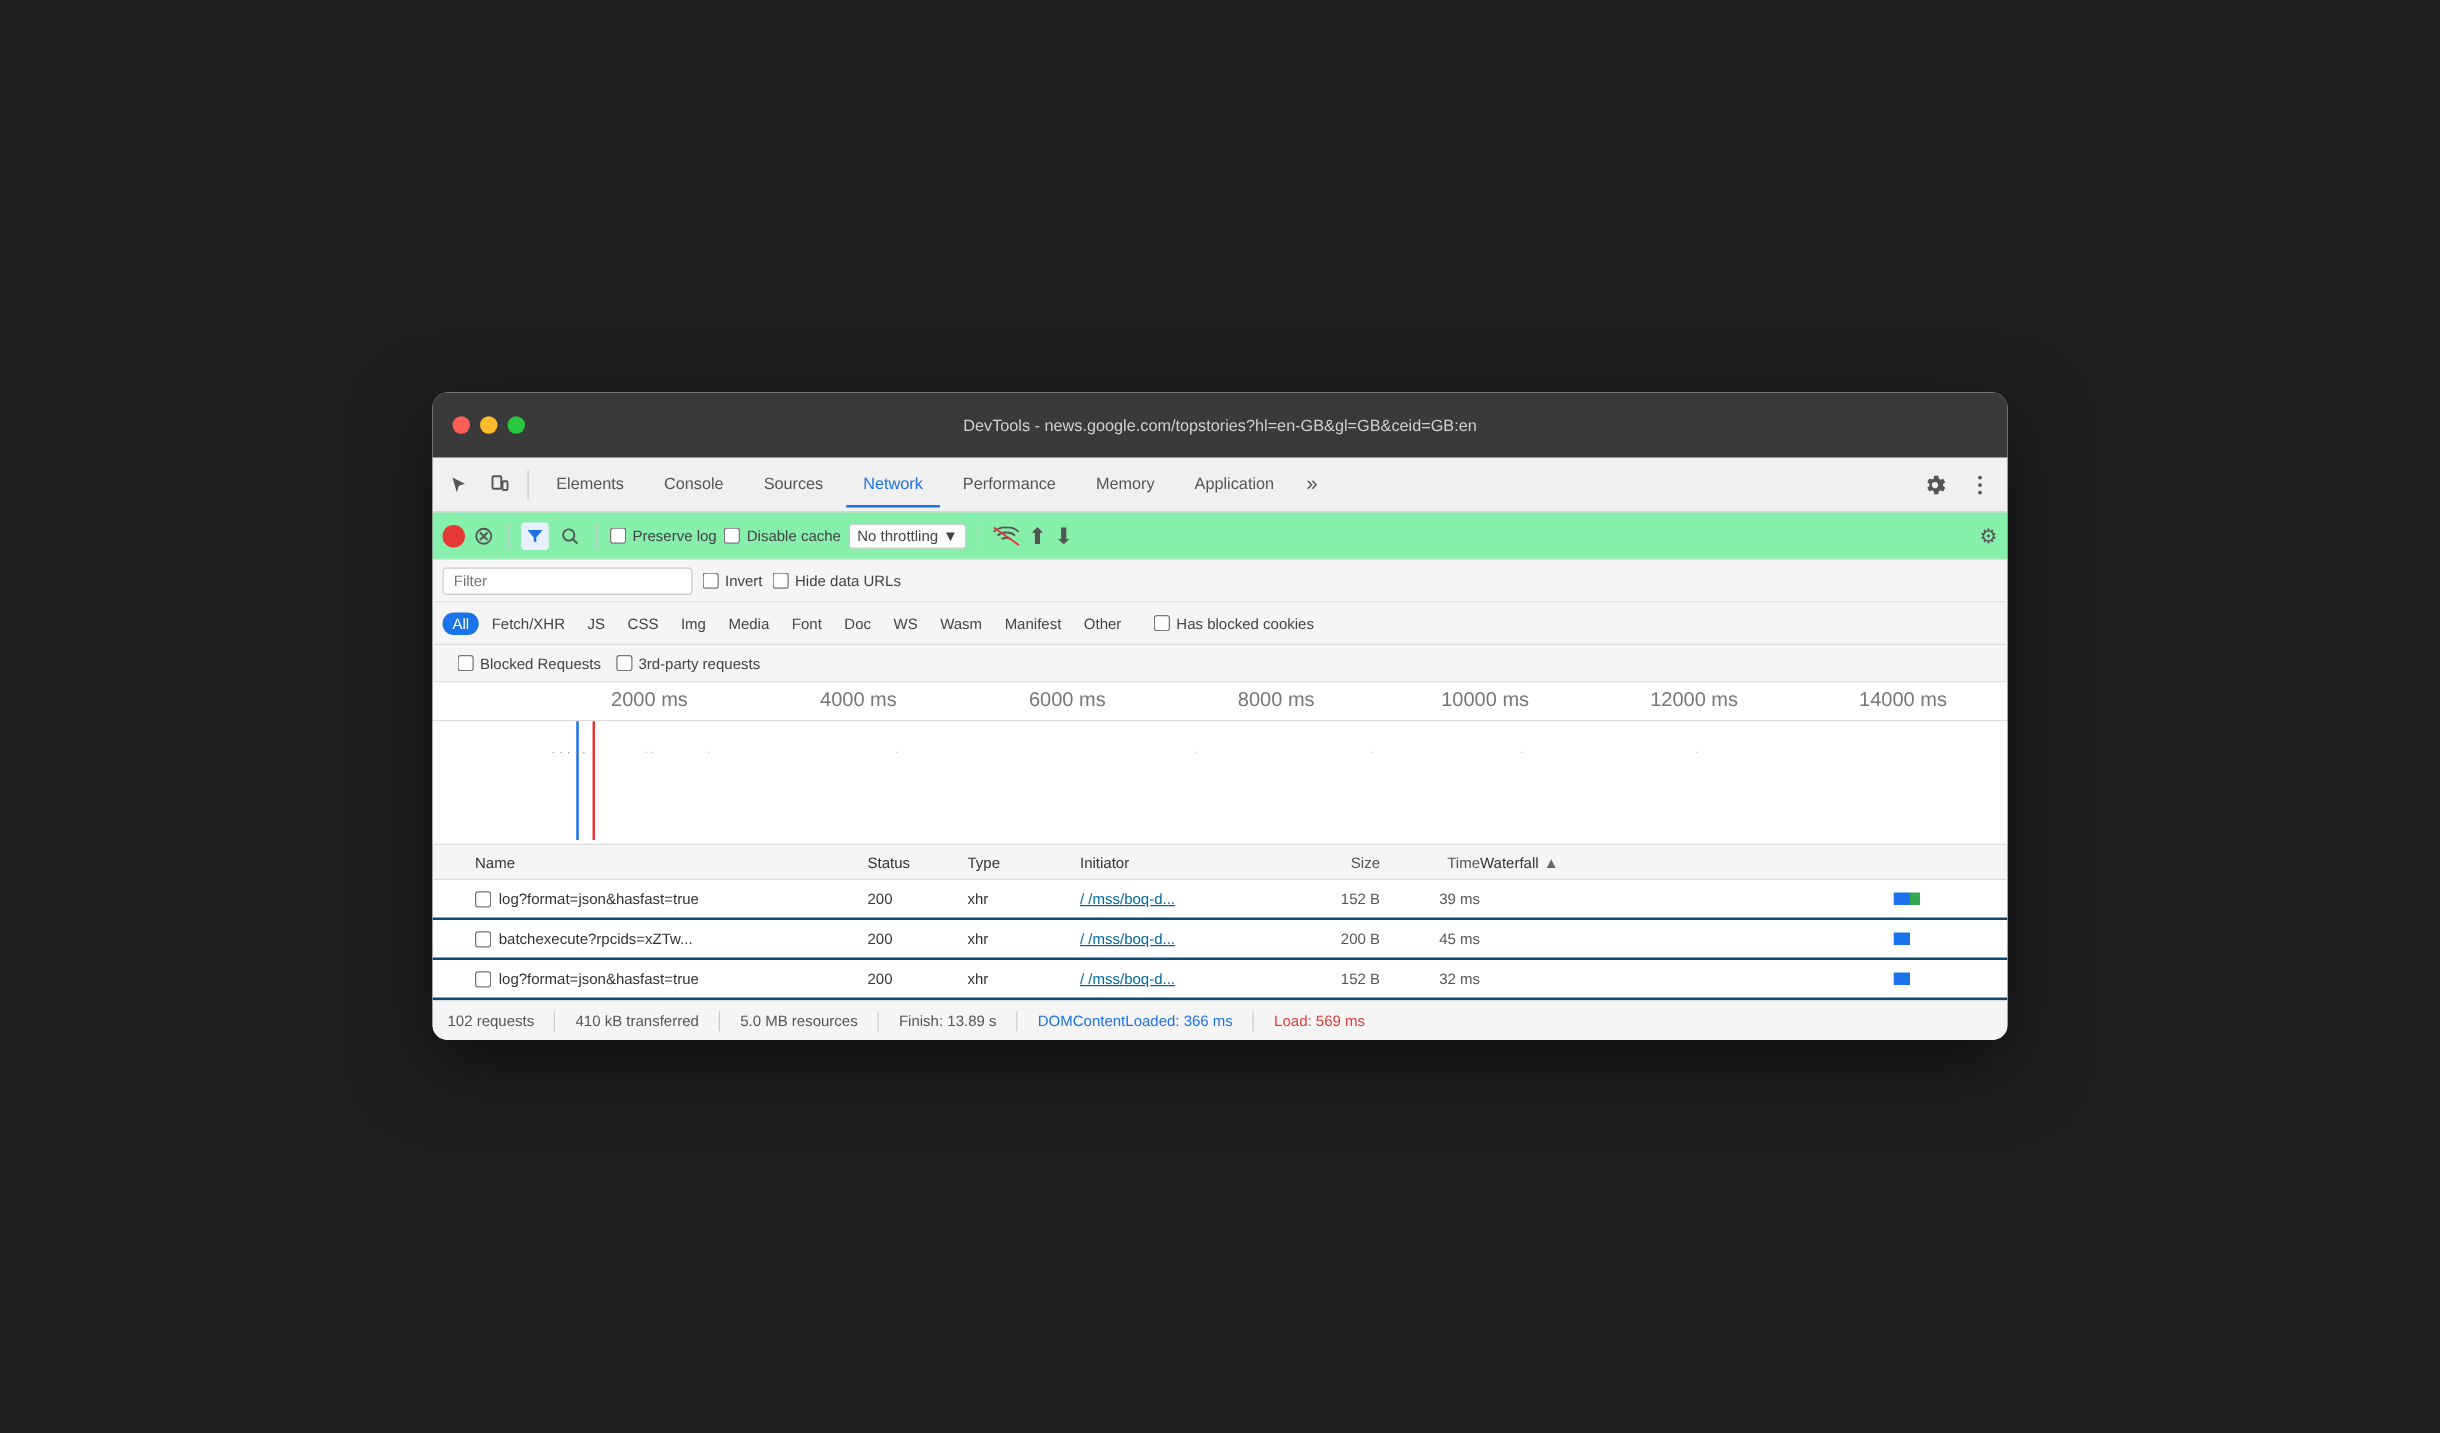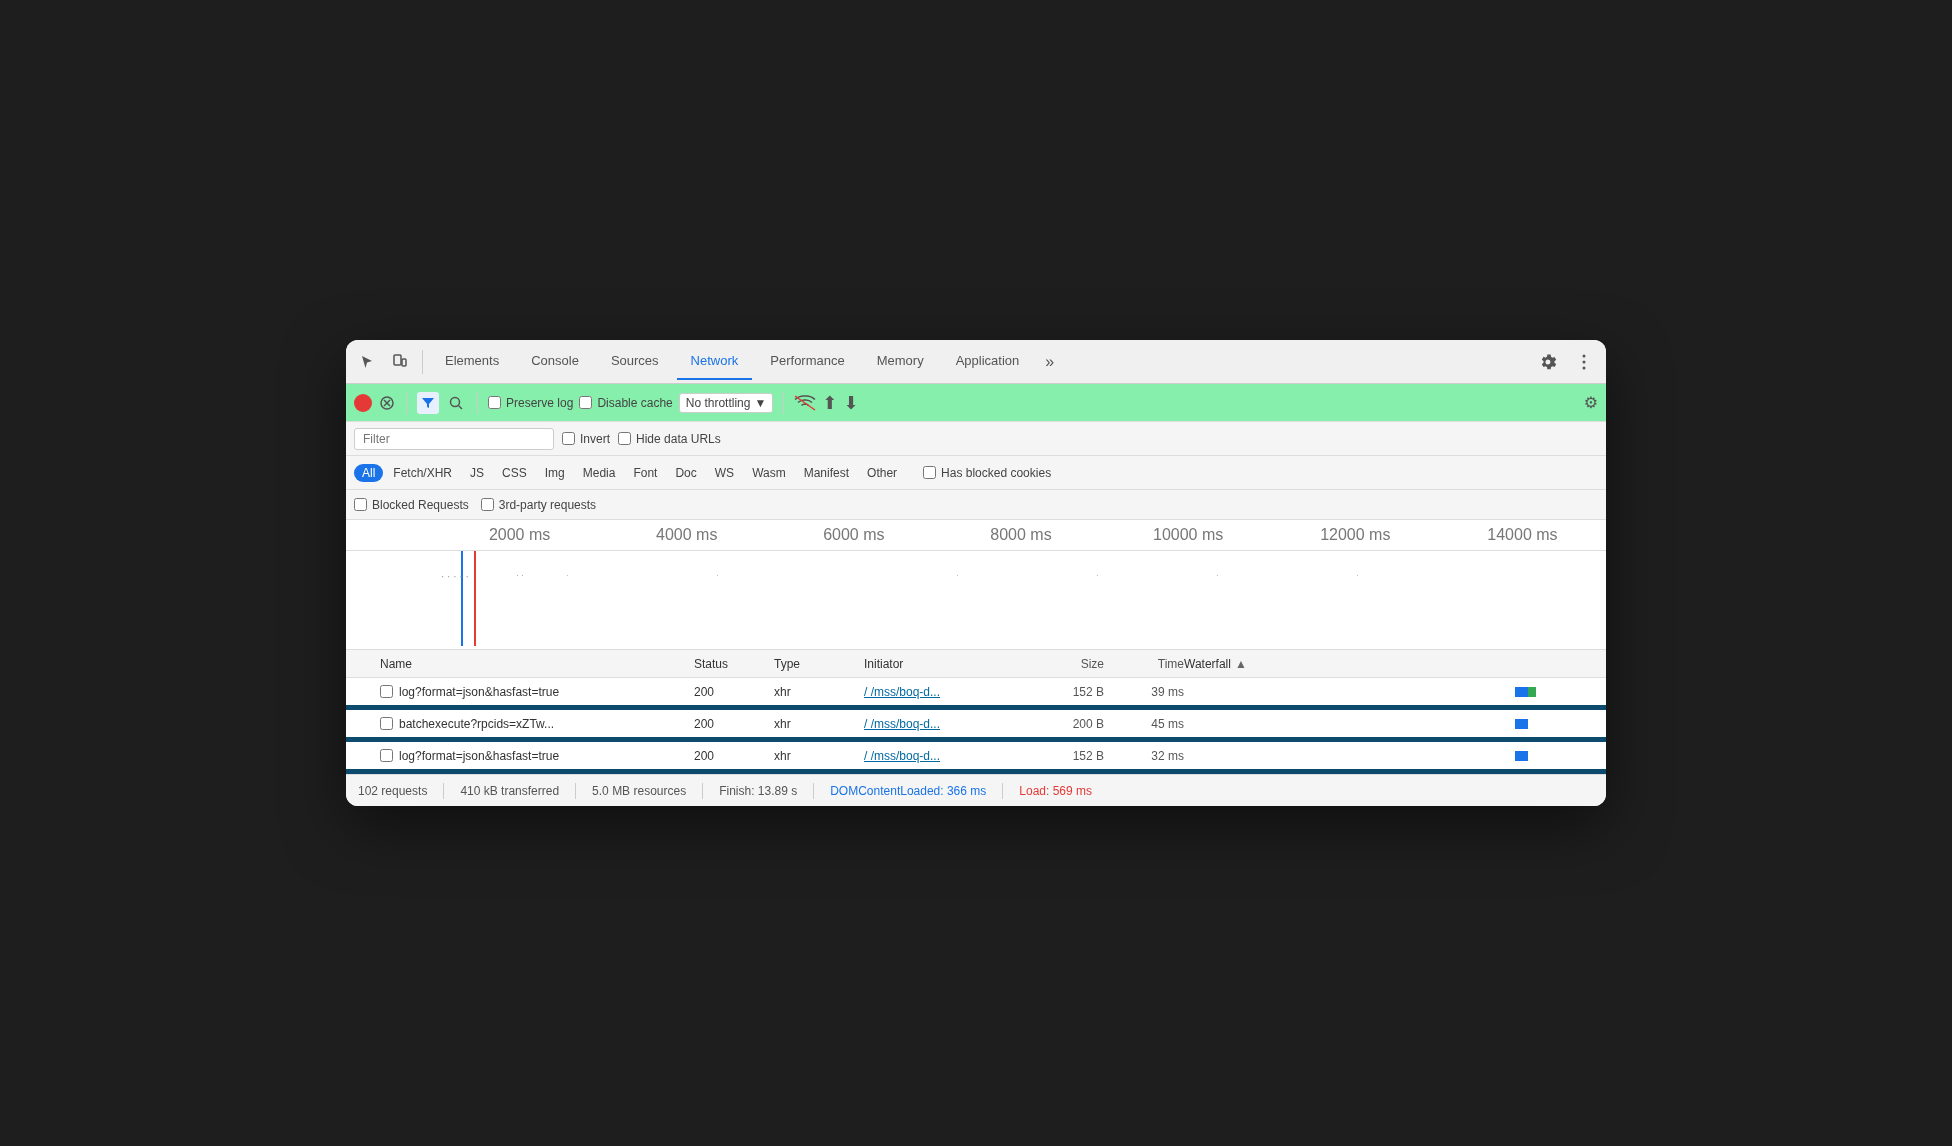--- a/index.html
+++ b/index.html
@@ -230,21 +230,21 @@
     }
     .type-btn.active {
       background: #1a73e8;
       color: white;
     }
     .blocked-bar {
       background: #f5f5f5;
       border-bottom: 1px solid #ddd;
       display: flex;
       height: 30px;
-      padding: 0 8px;
+      padding: 0 20px;
       gap: 12px;
     }
     .waterfall-timeline {
       background: white;
       border-bottom: 1px solid #ddd;
       height: 130px;
       position: relative;
       overflow: hidden;
     }
     .timeline-tick {
@@ -285,21 +285,21 @@
     .col-name { width: 340px; padding-left: 26px; }
     .col-status { width: 80px; }
     .col-type { width: 90px; }
     .col-initiator { width: 160px; }
     .col-size { width: 80px; text-align: right; }
     .col-time { width: 80px; text-align: right; }
     .col-waterfall { flex: 1; display: flex; align-items: center; }
     .col-sort-arrow { margin-left: 4px; color: #666; }
     .table-row {
       display: flex;
-      border-bottom: 5px solid #0c4a6e;
+      border-bottom: 2px solid #0c4a6e;
       height: 32px;
       align-items: center;
       font-size: 12px;
       color: #333;
       padding: 0 8px;
       cursor: pointer;
       justify-content: flex-end;
     }
     .table-row .col-name {
       display: flex;
@@ -355,20 +355,28 @@
     .content-area {
       display: flex;
       flex-direction: column;
     }
   </style>
 </head>
 <body>
 
 <div class="window">
 
+  <div class="title-bar">
+    <div class="traffic-lights">
+      <div class="traffic-light close"></div>
+      <div class="traffic-light minimize"></div>
+      <div class="traffic-light maximize"></div>
+    </div>
+    <span class="title-text">DevTools - news.google.com/topstories?hl=en-GB&amp;gl=GB&amp;ceid=GB:en</span>
+  </div>
 
   <div class="toolbar">
     <div class="toolbar-icon">
       <svg width="16" height="16" viewBox="0 0 16 16" fill="#555">
           <path d="M2 2l10 5-5 1.5L5.5 14z"></path>
         </svg>
     </div>
     <div class="toolbar-icon">
       <svg width="16" height="16" viewBox="0 0 16 16" fill="none" stroke="#555" stroke-width="1.5">
           <rect x="2" y="1" width="7" height="10" rx="1"></rect>

